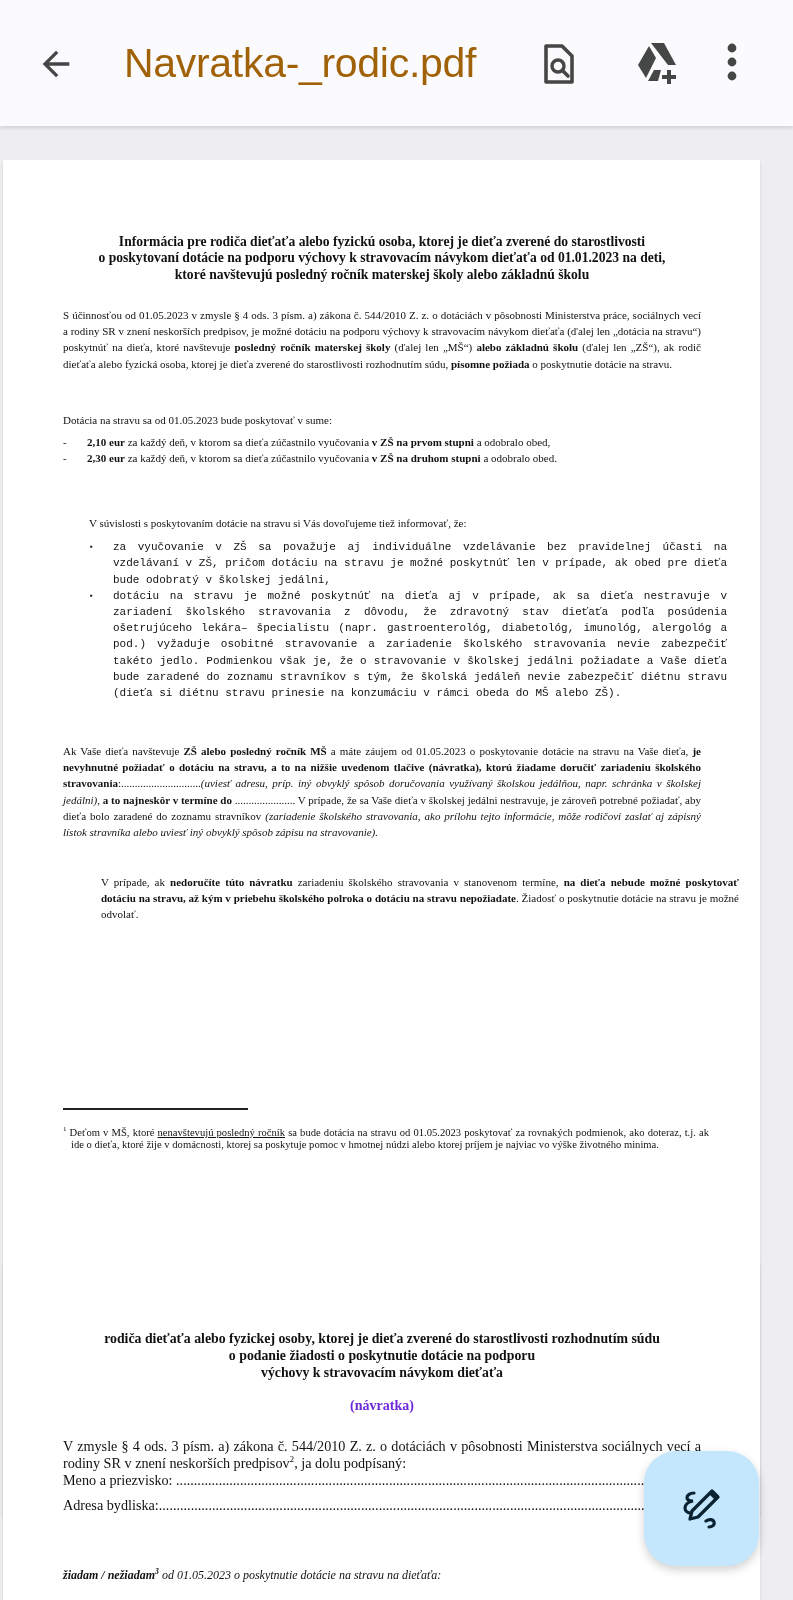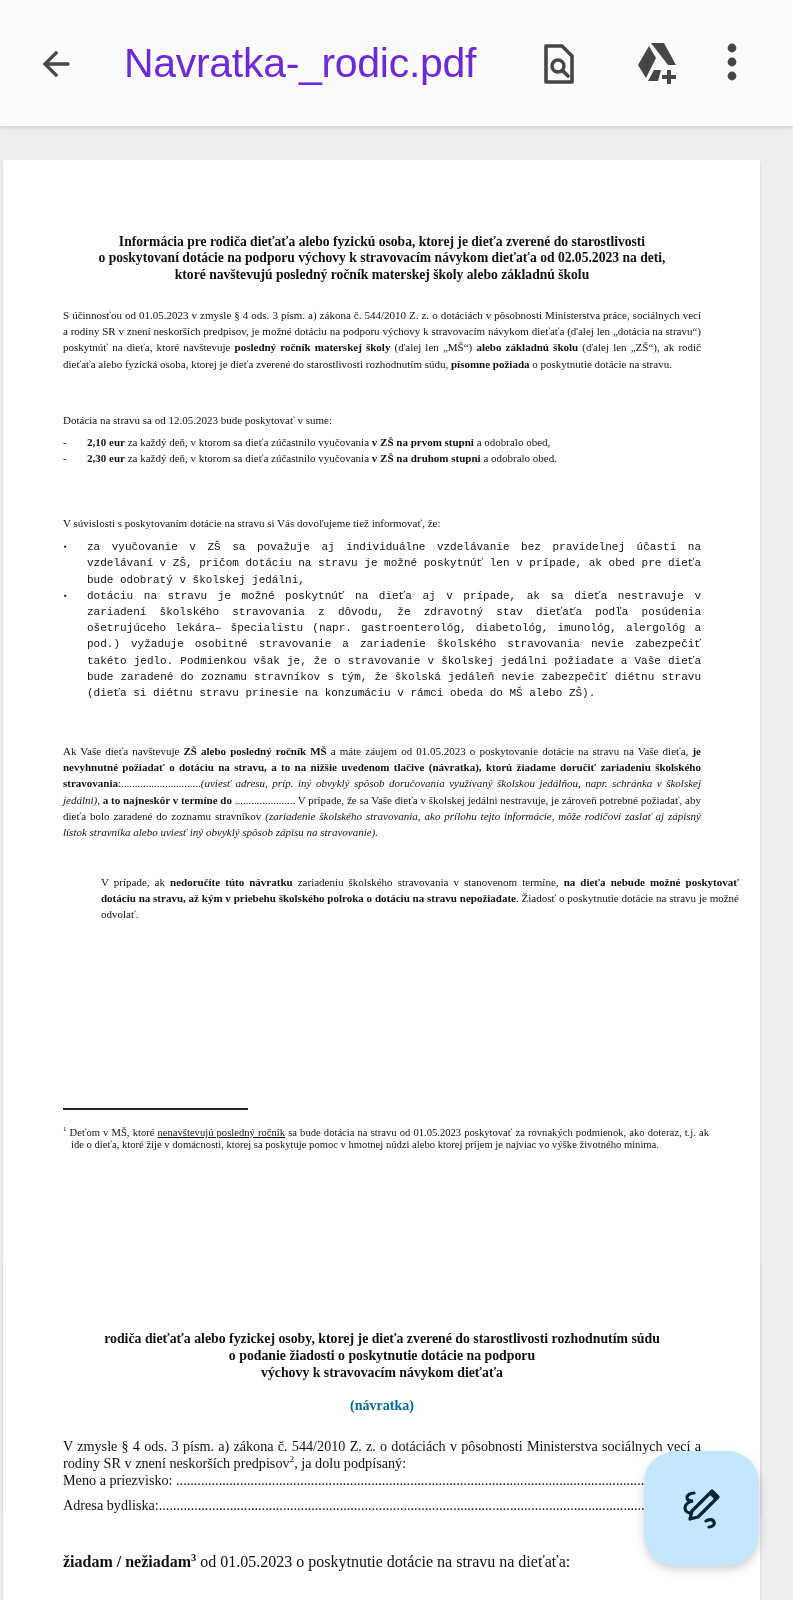--- a/index.html
+++ b/index.html
@@ -10,21 +10,21 @@
   }
   .appbar {
     position:absolute; left:0; top:0; width:793px; height:126px;
     background:#fbfbfd;
     box-shadow:0 2px 4px rgba(0,0,0,0.12);
     z-index:5;
   }
   .appbar .back { position:absolute; left:36px; top:44px; width:40px; height:40px; cursor:pointer; }
   .appbar .title {
     position:absolute; left:124px; top:38px;
-    font-family:"Liberation Sans", sans-serif; font-size:41px; color:#6d28d9;
+    font-family:"Liberation Sans", sans-serif; font-size:41px; color:#a16207;
     letter-spacing:-0.3px; line-height:50px;
   }
   .appbar .icon-btn { position:absolute; top:40px; width:48px; height:48px; cursor:pointer; }
   .appbar .find { left:534px; }
   .appbar .drive { left:634px; }
   .appbar .more { left:724px; }
 
   .page {
     position:absolute; left:3px; width:757px; background:#fff;
     box-shadow:0 2px 3px rgba(0,0,0,0.12);
@@ -36,41 +36,41 @@
   .doc { position:absolute; left:60px; width:638px; font-size:11px; line-height:16.2px; }
   .doc p { margin:0; }
   .center { text-align:center; }
   .justify { text-align:justify; text-align-last:left; }
   .heading1 { top:74px; font-weight:bold; font-size:13.6px; line-height:16.3px; text-align:center; }
   .para1 { top:136px; }
   .para2 { top:252px; }
   ul.dash { list-style:none; margin:6px 0 0 0; padding:0; }
   ul.dash li { position:relative; padding-left:24px; }
   ul.dash li::before { content:"-"; position:absolute; left:0; top:0; }
-  .para3 { top:355px; }
+  .para3 { top:355px;margin-left:26px; }
   ul.dots { list-style:none; margin:8px 0 0 0; padding:0; }
   ul.dots li { position:relative; padding-left:24px; text-align:justify;font-family:Liberation Mono, monospace; }
   ul.dots li::before { content:"▪"; position:absolute; left:0; top:0; font-size:8px; }
   .para4 { top:572px; }
   .para5 { top:703px;margin-left:38px; }
   .footnote-rule { position:absolute; left:60px; top:948px; width:185px; height:2px; background:#222; }
   .footnote { top:956px; font-size:10.6px; line-height:12.5px; padding-left:8px; text-indent:-8px; }
   sup { font-size:0.65em; line-height:0; }
   .u { text-decoration:underline;margin-top:31px; }
   .b { font-weight:bold; }
   .i { font-style:italic; }
-  .red { color:#0369a1; }
+  .red { color:#6d28d9; }
 
   .p2-title { top:45px; font-weight:bold; font-size:18px; line-height:20px; }
   .p2-sub { top:68px; font-weight:bold; font-size:13.8px; line-height:17px; }
   .p2-navratka { top:136px; font-weight:bold; font-size:14px; }
   .p2-intro { top:162px; font-size:14.2px; line-height:17px; }
   .p2-field1 { top:210px; font-size:14.2px; }
   .p2-field2 { top:235px; font-size:14.2px; }
-  .p2-request { top:276px; font-size:16px; }
+  .p2-request { top:293px; font-size:12px;font-style:italic; }
   .field { white-space:nowrap; overflow:hidden; width:640px; }
 
   .fab {
     position:absolute; left:644px; top:1451px; width:115px; height:115px;
     background:#c4e7fd; border-radius:32px;
     box-shadow:0 4px 10px rgba(0,0,0,0.18);
     z-index:6; cursor:pointer;
   }
   .fab svg { position:absolute; left:36px; top:36px; }
 </style>
@@ -105,28 +105,28 @@
       <circle cx="8" cy="8" r="4.4" fill="#444746"></circle>
       <circle cx="8" cy="22" r="4.4" fill="#444746"></circle>
       <circle cx="8" cy="36" r="4.4" fill="#444746"></circle>
     </svg>
   </div>
 </div>
 
 <div class="page page1">
   <div class="doc heading1">
     <div>Informácia pre rodiča dieťaťa alebo fyzickú osoba, ktorej je dieťa zverené do starostlivosti</div>
-    <div>o poskytovaní dotácie na podporu výchovy k stravovacím návykom dieťaťa od 02.05.2023 na deti,</div>
+    <div>o poskytovaní dotácie na podporu výchovy k stravovacím návykom dieťaťa od 01.01.2023 na deti,</div>
     <div>ktoré navštevujú posledný ročník materskej školy alebo základnú školu</div>
   </div>
 
   <p class="doc justify para1"><span>S účinnosťou od 01.05.2023 v zmysle § 4 ods. 3 písm. a) zákona č. 544/2010 Z. z. o dotáciách v pôsobnosti Ministerstva práce, sociálnych vecí a rodiny SR v znení neskorších predpisov, je možné dotáciu na podporu výchovy k stravovacím návykom dieťaťa (ďalej len „dotácia na stravu“) poskytnúť na dieťa, ktoré navštevuje </span><span class="b">posledný ročník materskej školy</span><span> (ďalej len „MŠ“) </span><span class="b">alebo základnú školu</span><span> (ďalej len „ZŠ“), ak rodič dieťaťa  alebo fyzická osoba, ktorej je dieťa zverené do starostlivosti rozhodnutím súdu, </span><span class="b">písomne požiada</span><span> o poskytnutie dotácie na stravu.</span></p>
 
   <div class="doc para2">
-    <p>Dotácia na  stravu sa od 12.05.2023 bude poskytovať v sume:</p>
+    <p>Dotácia na  stravu sa od 01.05.2023 bude poskytovať v sume:</p>
     <ul class="dash">
       <li><span class="b">2,10 eur</span><span> za každý deň, v ktorom sa dieťa zúčastnilo vyučovania </span><span class="b">v ZŠ na prvom stupni</span><span> a odobralo obed,</span></li>
       <li><span class="b">2,30 eur</span><span> za každý deň, v ktorom sa dieťa zúčastnilo vyučovania </span><span class="b">v ZŠ na druhom stupni</span><span> a odobralo obed.</span></li>
     </ul>
   </div>
 
   <div class="doc para3">
     <p>V súvislosti s poskytovaním dotácie na stravu si Vás dovoľujeme tiež informovať, že:</p>
     <ul class="dots">
       <li>za vyučovanie v ZŠ sa považuje aj individuálne vzdelávanie bez pravidelnej účasti na vzdelávaní v ZŠ, pričom dotáciu na stravu je možné poskytnúť len v prípade, ak obed pre dieťa bude odobratý v školskej jedálni,</li>

